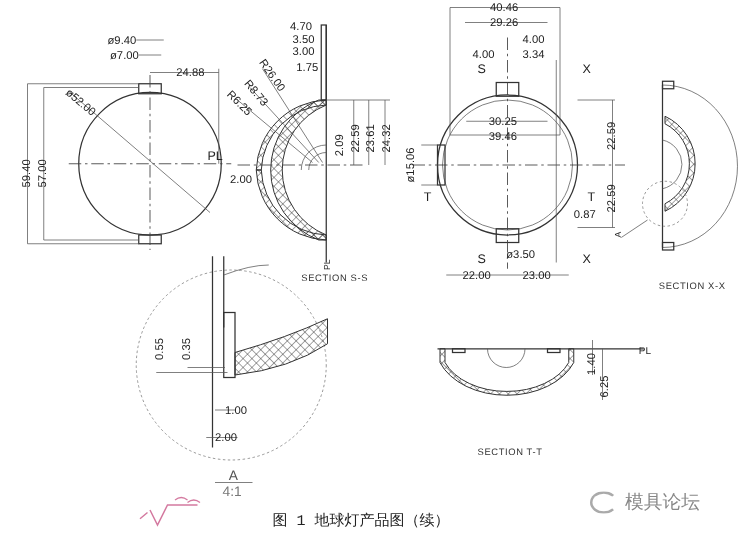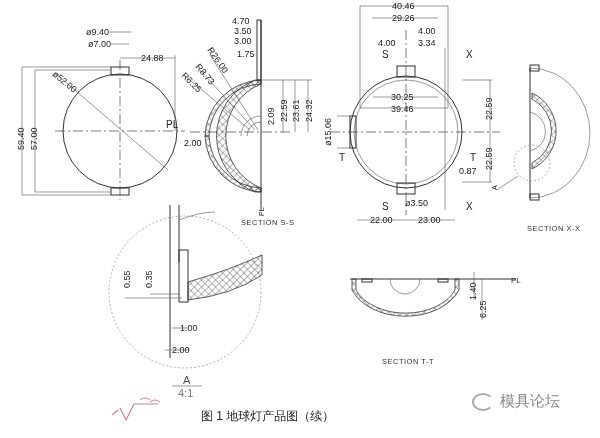--- a/index.html
+++ b/index.html
@@ -7,21 +7,21 @@
     #drawing { position: absolute; left: 0; top: 0; width: 600px; height: 438px; }
     .ln { stroke: #333; stroke-width: 1; fill: none; }
     .thin { stroke: #555; stroke-width: 0.6; fill: none; }
     .dash { stroke: #777; stroke-width: 0.6; fill: none; stroke-dasharray: 2 2; }
     .center { stroke: #444; stroke-width: 0.7; fill: none; stroke-dasharray: 10 3 2 3; }
     .hatch { fill: url(#xhatch); stroke: #333; stroke-width: 0.8; }
     .dim { font-family: "Liberation Sans", sans-serif; font-size: 9px; fill: #222; }
     .dimv { font-family: "Liberation Sans", sans-serif; font-size: 9px; fill: #222; }
     .sec { font-family: "Liberation Sans", sans-serif; font-size: 7.5px; fill: #333; letter-spacing: 0.5px; }
     .lbl { font-family: "Liberation Sans", sans-serif; font-size: 10px; fill: #222; }
-    .caption { position: absolute; left: 201px; top: 408px; font-family: Liberation Sans, sans-serif; font-size: 12px; color: #222; }
+    .caption { position: absolute; left: 218px; top: 408px; font-family: Liberation Mono, monospace; font-size: 12px; color: #222; }
     .watermark { position: absolute; left: 472px; top: 392px; font-family: Liberation Mono, monospace; font-size: 15px; color: #888; display: flex; align-items: center; gap: 6px; }
     .wm-icon { width: 18px; height: 14px; border: 2px solid #aaa; border-radius: 50%; border-right-color: transparent; }
   </style>
 </head>
 <body>
 
 <svg id="drawing" viewBox="0 0 600 438" xmlns="http://www.w3.org/2000/svg">
   <defs>
     <pattern id="xhatch" width="5" height="5" patternUnits="userSpaceOnUse" patternTransform="rotate(45)">
       <line x1="0" y1="0" x2="0" y2="5" stroke="#333" stroke-width="0.7"></line>

